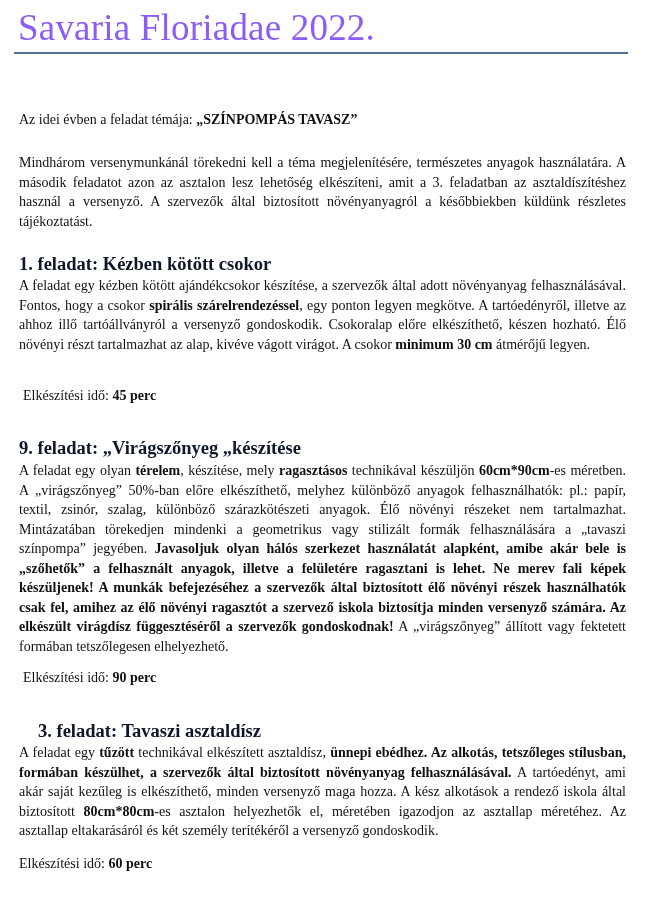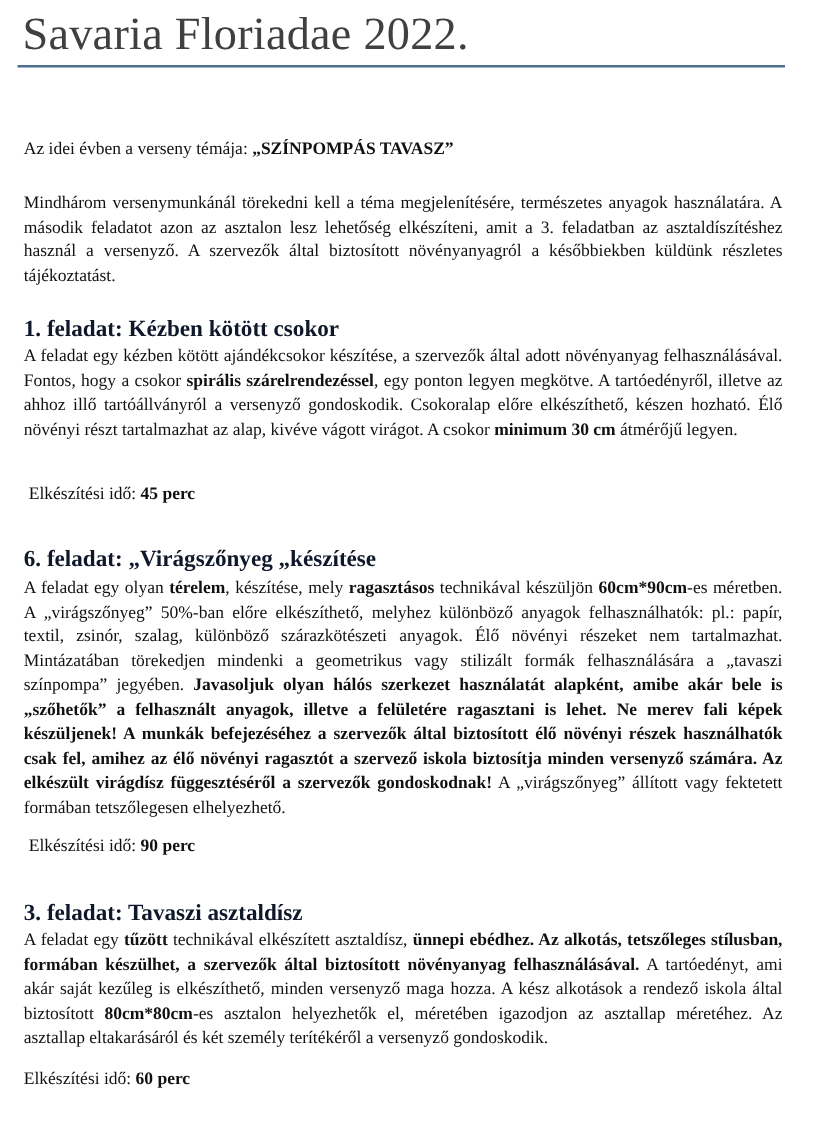--- a/index.html
+++ b/index.html
@@ -1,37 +1,37 @@
 <!DOCTYPE html>
 <html><head>
 <meta charset="utf-8">
 <style>
   html, body { margin: 0; padding: 0; background: #ffffff; }
   body { width: 659px; height: 904px; overflow: hidden; position: relative;
          font-family: "Liberation Serif", "DejaVu Serif", serif; color: #111; }
-  .title { position: absolute; left: 18px; top: 6px; font-size: 37px; color: #404040; line-height: 44px; letter-spacing: 0.2px; }
+  .title { position: absolute; left: 18px; top: 6px; font-size: 37px; color: #8b5cf6; line-height: 44px; letter-spacing: 0.2px; }
   .title-rule { position: absolute; left: 14px; top: 52px; width: 614px; height: 2px; background: #4f6f93; }
   .p { position: absolute; left: 19px; width: 607px; font-size: 14px; line-height: 19.5px; text-align: justify; }
   .p b { font-weight: bold; margin-top: 20px; }
   .h { position: absolute; left: 19px; font-size: 18.5px; font-weight: bold; color: #0f172a; line-height: 24px; }
   .time { position: absolute; font-size: 14px; line-height: 19px; }
 </style>
 </head>
 <body>
 
 <div class="title">Savaria Floriadae 2022.</div>
 <div class="title-rule"></div>
 
-<div class="p" style="top:110px;"><span>Az idei évben a verseny témája: </span><b>„SZÍNPOMPÁS TAVASZ”</b></div>
+<div class="p" style="top:110px;"><span>Az idei évben a feladat témája: </span><b>„SZÍNPOMPÁS TAVASZ”</b></div>
 
 <div class="p" style="top:153px;">Mindhárom versenymunkánál törekedni kell a téma megjelenítésére, természetes anyagok használatára. A második feladatot azon az asztalon lesz lehetőség elkészíteni, amit a 3. feladatban az asztaldíszítéshez használ a versenyző. A szervezők által biztosított növényanyagról a későbbiekben küldünk részletes tájékoztatást.</div>
 
 <div class="h" style="top:252px;">1. feladat: Kézben kötött csokor</div>
 <div class="p task-body" style="top:276px;"><span>A feladat egy kézben kötött ajándékcsokor készítése, a szervezők által adott növényanyag felhasználásával. Fontos, hogy a csokor </span><b>spirális szárelrendezéssel</b><span>, egy ponton legyen megkötve.  A tartóedényről, illetve az ahhoz illő tartóállványról a versenyző gondoskodik.   Csokoralap előre elkészíthető, készen hozható. Élő növényi részt tartalmazhat az alap, kivéve vágott virágot. A csokor </span><b>minimum 30 cm</b><span> átmérőjű legyen.</span></div>
 <div class="time" style="left:23px; top:386px;text-align:center;"><span>Elkészítési idő: </span><b>45 perc</b></div>
 
-<div class="h" style="top:436px;">6. feladat: „Virágszőnyeg „készítése</div>
+<div class="h" style="top:436px;">9. feladat: „Virágszőnyeg „készítése</div>
 <div class="p task-body" style="top:461px;"><span>A feladat egy olyan </span><b>térelem</b><span>, készítése, mely </span><b>ragasztásos</b><span> technikával készüljön </span><b>60cm*90cm</b><span>-es méretben. A „virágszőnyeg” 50%-ban előre elkészíthető, melyhez különböző anyagok felhasználhatók: pl.: papír, textil, zsinór, szalag, különböző szárazkötészeti anyagok. Élő növényi részeket nem tartalmazhat. Mintázatában törekedjen mindenki a geometrikus vagy stilizált formák felhasználására a „tavaszi színpompa” jegyében.  </span><b>Javasoljuk olyan hálós szerkezet használatát alapként, amibe akár bele is „szőhetők” a felhasznált anyagok, illetve a felületére ragasztani is lehet. Ne merev fali képek készüljenek! A munkák befejezéséhez a szervezők által biztosított élő növényi részek használhatók csak fel, amihez az élő növényi ragasztót a szervező iskola biztosítja minden versenyző számára. Az elkészült virágdísz függesztéséről a szervezők gondoskodnak!</b><span> A „virágszőnyeg” állított vagy fektetett formában tetszőlegesen elhelyezhető.</span></div>
 <div class="time" style="left:23px; top:668px;"><span>Elkészítési idő: </span><b>90 perc</b></div>
 
-<div class="h" style="top:719px;">3. feladat: Tavaszi asztaldísz</div>
+<div class="h" style="top:719px;margin-left:19px;">3. feladat: Tavaszi asztaldísz</div>
 <div class="p task-body" style="top:743px;"><span>A feladat egy </span><b>tűzött</b><span> technikával elkészített asztaldísz, </span><b>ünnepi ebédhez. Az alkotás, tetszőleges stílusban, formában készülhet, a szervezők által biztosított növényanyag felhasználásával.</b><span> A tartóedényt, ami akár saját kezűleg is elkészíthető, minden versenyző maga hozza.  A kész alkotások a rendező iskola által biztosított </span><b>80cm*80cm</b><span>-es asztalon helyezhetők el, méretében igazodjon az asztallap méretéhez. Az asztallap eltakarásáról és két személy terítékéről a versenyző gondoskodik.</span></div>
 <div class="time" style="left:19px; top:854px;"><span>Elkészítési idő: </span><b>60 perc</b></div>
 
 </body></html>

